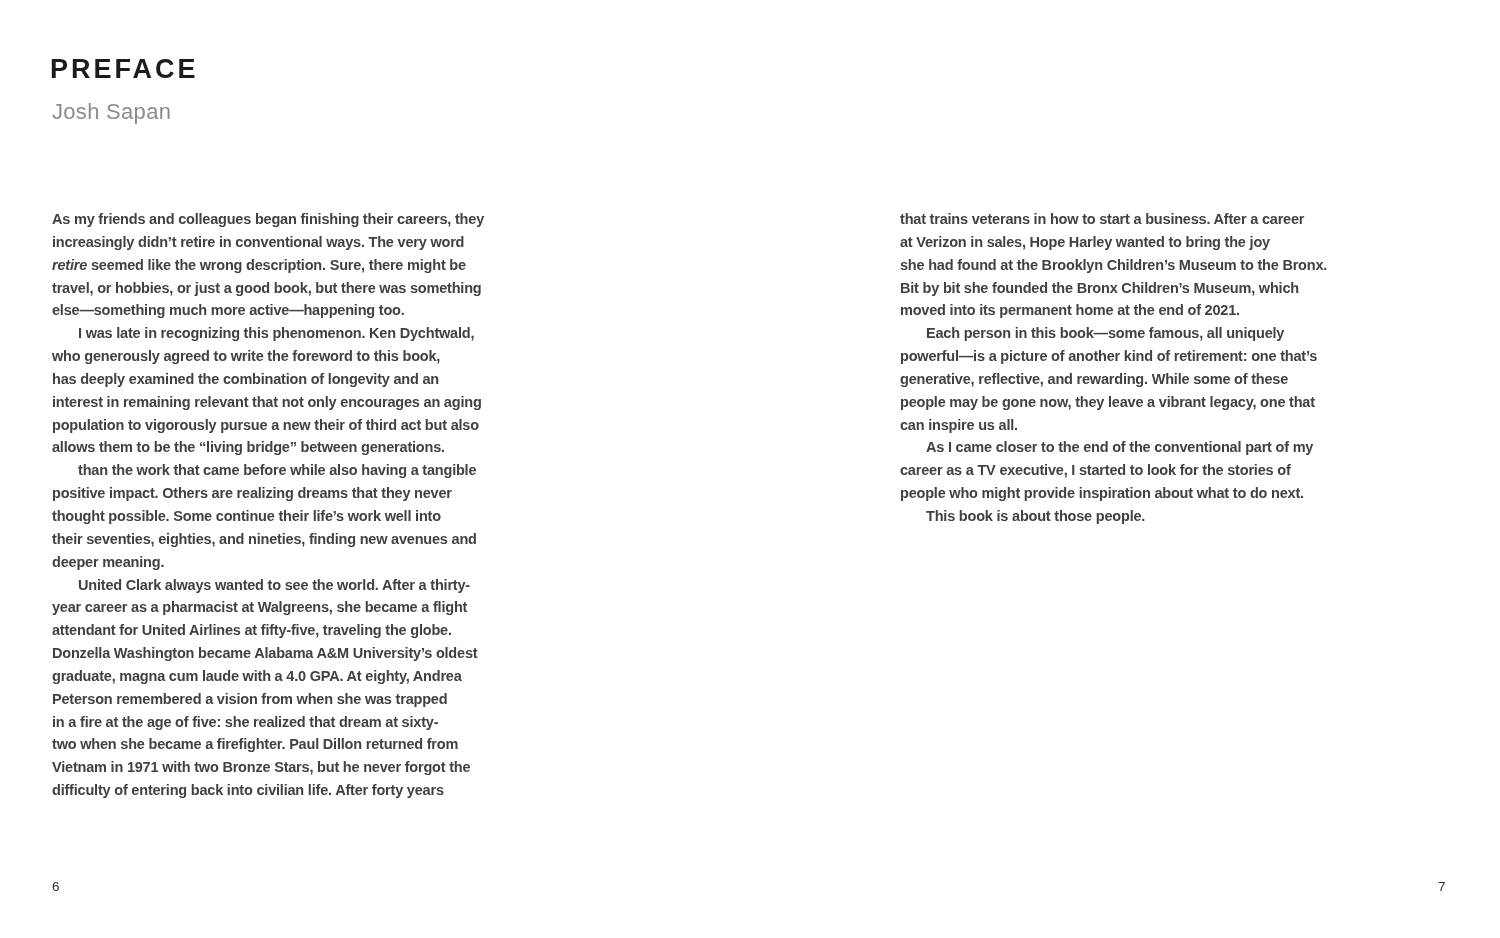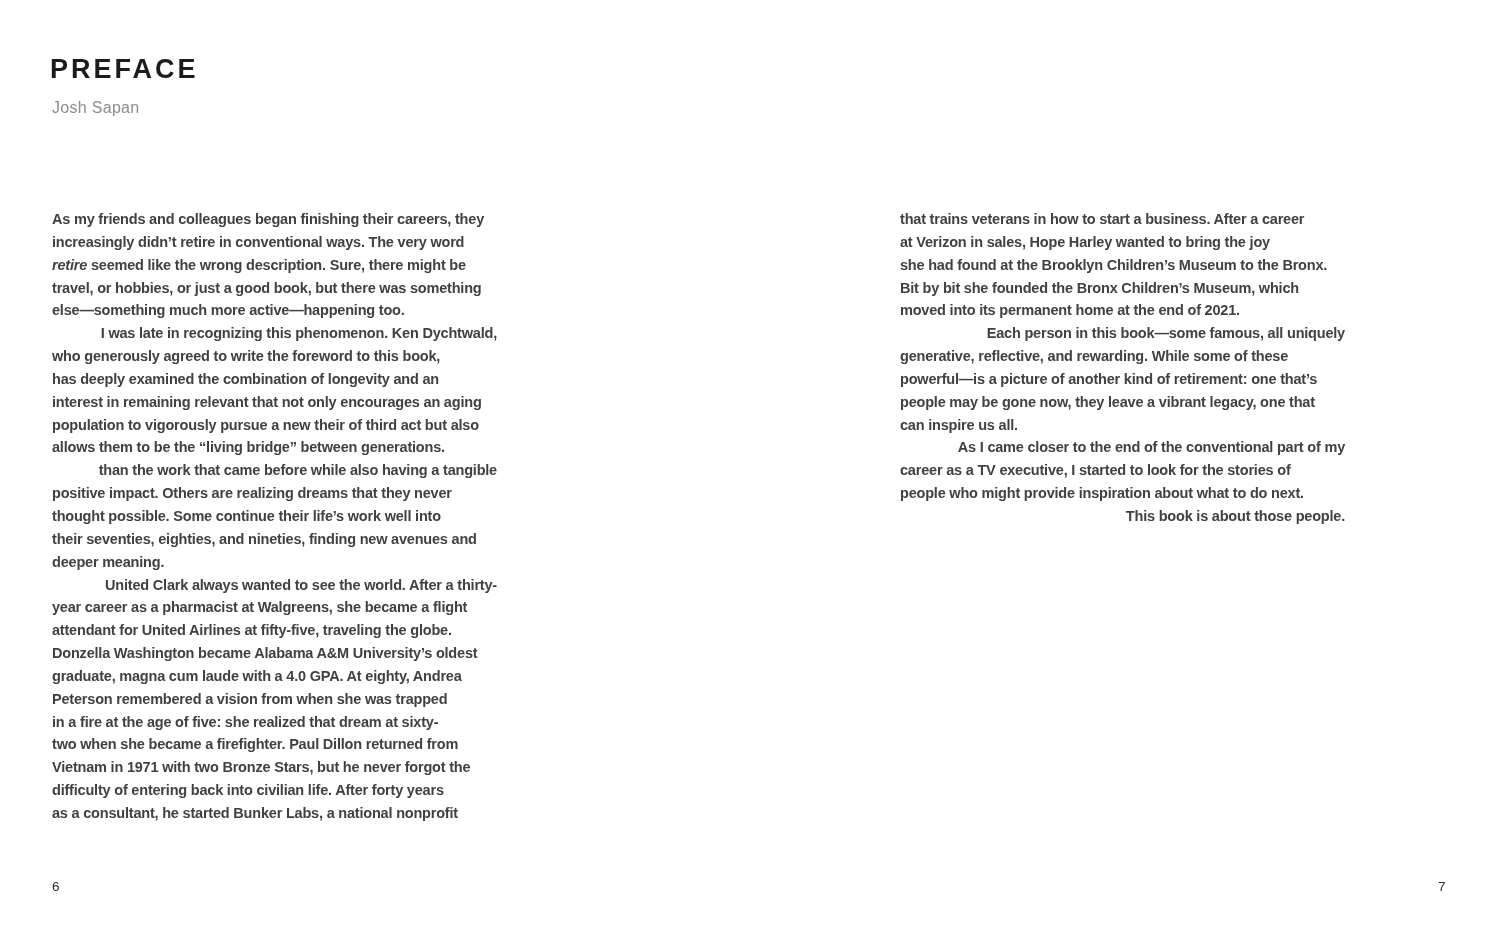--- a/index.html
+++ b/index.html
@@ -31,21 +31,21 @@
     top: 54px;
     font-size: 27px;
     font-weight: 700;
     letter-spacing: 3px;
     color: #1c1c1c;
   }
   .doc-author {
     position: absolute;
     left: 52px;
     top: 99px;
-    font-size: 16px;
+    font-size: 22px;
     font-weight: 400;
     color: #8c8c8c;
     letter-spacing: 0.3px;
   }
 
   .text-col {
     position: absolute;
     top: 208px;
     font-size: 14.5px;
     letter-spacing: -0.2px;
@@ -53,21 +53,21 @@
     font-weight: 700;
   }
   .text-col-left  { left: 52px;  width: 445px; }
   .text-col-right { left: 150px; width: 445px; } 
 
   .line {
     line-height: 22.85px;
     height: 22.85px;
     white-space: nowrap;
   }
-  .para.indent .line:first-child { padding-left: 26px; text-align: right; }
+  .para.indent .line:first-child { padding-left: 26px; }
   .italic { font-style: italic; }
 
   .folio {
     position: absolute;
     top: 879px;
     font-size: 13.5px;
     color: #2e2e2e;
   }
   .folio-left  { left: 52px; }
   .folio-right { left: 688px; } 
@@ -107,39 +107,38 @@
           <div class="line"><span>United Clark always wanted to see the world. After a thirty-</span></div>
           <div class="line"><span>year career as a pharmacist at Walgreens, she became a flight</span></div>
           <div class="line"><span>attendant for United Airlines at fifty-five, traveling the globe.</span></div>
           <div class="line"><span>Donzella Washington became Alabama A&amp;M University’s oldest</span></div>
           <div class="line"><span>graduate, magna cum laude with a 4.0 GPA. At eighty, Andrea</span></div>
           <div class="line"><span>Peterson remembered a vision from when she was trapped</span></div>
           <div class="line"><span>in a fire at the age of five: she realized that dream at sixty-</span></div>
           <div class="line"><span>two when she became a firefighter. Paul Dillon returned from</span></div>
           <div class="line"><span>Vietnam in 1971 with two Bronze Stars, but he never forgot the</span></div>
           <div class="line"><span>difficulty of entering back into civilian life. After forty years</span></div>
-          <div class="line"><span>as a consultant, he started Bunker Labs, a national nonprofit</span></div>
         </div>
       </div>
     <div class="folio folio-left">6</div>
   </div>
 
   <div class="page page-right">
     <div class="text-col text-col-right">
         <div class="para">
           <div class="line"><span>that trains veterans in how to start a business. After a career</span></div>
           <div class="line"><span>at Verizon in sales, Hope Harley wanted to bring the joy</span></div>
           <div class="line"><span>she had found at the Brooklyn Children’s Museum to the Bronx.</span></div>
           <div class="line"><span>Bit by bit she founded the Bronx Children’s Museum, which</span></div>
           <div class="line"><span>moved into its permanent home at the end of 2021.</span></div>
         </div>
         <div class="para indent">
           <div class="line"><span>Each person in this book—some famous, all uniquely</span></div>
+          <div class="line"><span>powerful—is a picture of another kind of retirement: one that’s</span></div>
           <div class="line"><span>generative, reflective, and rewarding. While some of these</span></div>
-          <div class="line"><span>powerful—is a picture of another kind of retirement: one that’s</span></div>
           <div class="line"><span>people may be gone now, they leave a vibrant legacy, one that</span></div>
           <div class="line"><span>can inspire us all.</span></div>
         </div>
         <div class="para indent">
           <div class="line"><span>As I came closer to the end of the conventional part of my</span></div>
           <div class="line"><span>career as a TV executive, I started to look for the stories of</span></div>
           <div class="line"><span>people who might provide inspiration about what to do next.</span></div>
         </div>
         <div class="para indent">
           <div class="line"><span>This book is about those people.</span></div>

